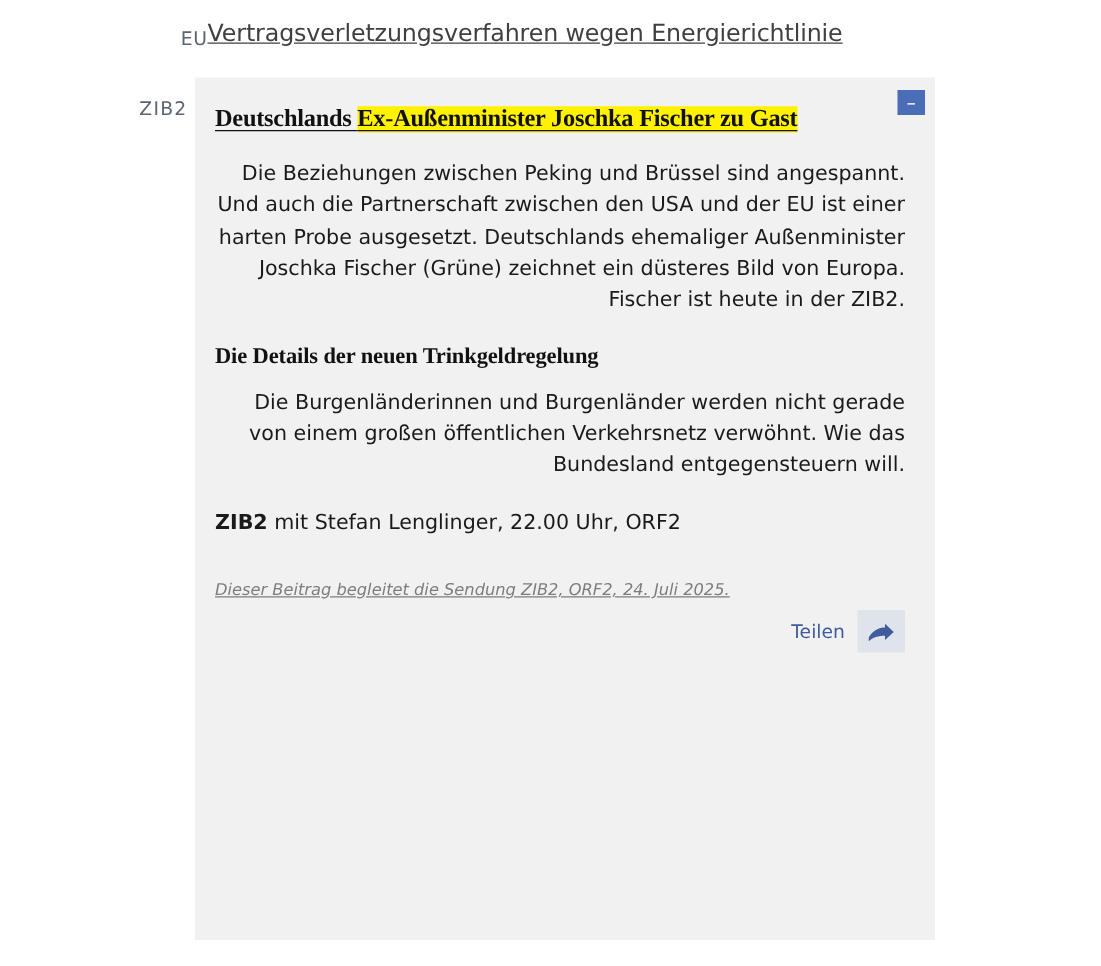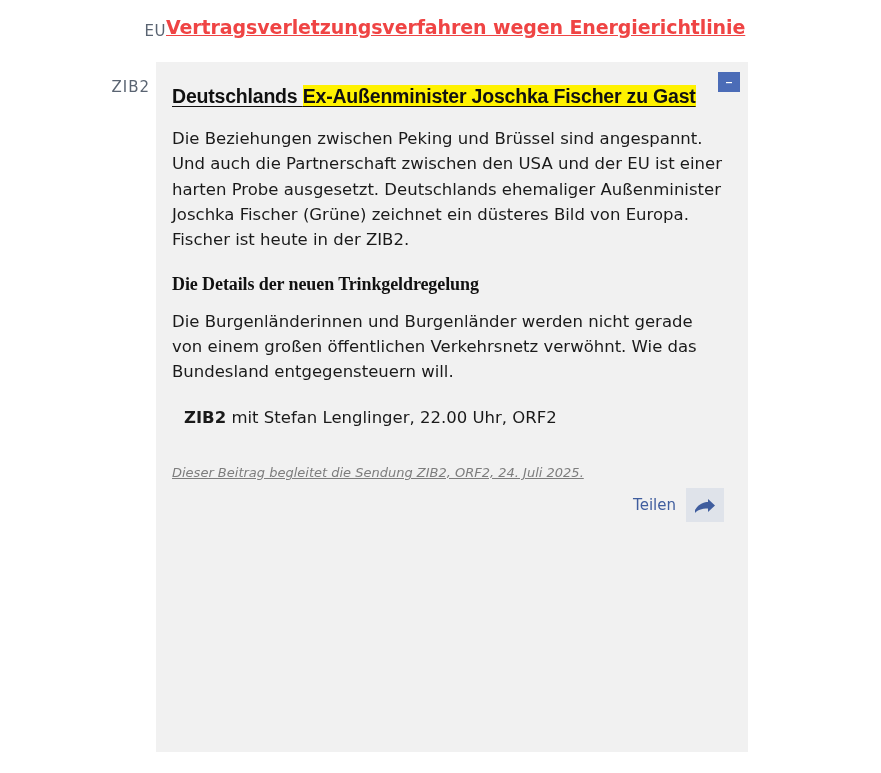--- a/index.html
+++ b/index.html
@@ -33,22 +33,22 @@
     font-size: 15px;
     letter-spacing: 0.5px;
     color: #5a6472;
     font-family: "DejaVu Sans", sans-serif;
   }
   .top-title {
     position: absolute;
     left: 166px;
     top: 0px;
     font-size: 19px;
-    font-weight: bold;
-    color: #ef4444;
+    font-weight: normal;
+    color: #404040;
     letter-spacing: -0.1px;
     font-family: "DejaVu Sans", sans-serif;
     white-space: nowrap;
   }
 
   
   .post-tag {
     position: absolute;
     left: 88px;
     top: 78px;
@@ -86,51 +86,52 @@
     font-family: "DejaVu Sans", sans-serif;
   }
 
   h2.headline {
     margin: 0 0 18px 0;
     font-size: 19.5px;
     font-weight: bold;
     color: #111111;
     line-height: 1.25;
     letter-spacing: -0.2px;
-    font-family: Liberation Sans, sans-serif;
+    font-family: Liberation Serif, serif;
   }
   h2.headline .under {
     text-decoration: underline;
     text-underline-offset: 3px;
   }
   h2.headline .hl {
     background: #fff200;
     text-decoration: underline;
     text-underline-offset: 3px;
   }
 
   p.body {
     margin: 0 0 22px 0;
     font-size: 16.5px;
     line-height: 1.52;
     color: #1a1a1a;
     font-family: "DejaVu Sans", sans-serif;
+    text-align: right;
   }
 
   h3.sub {
     margin: 0 0 14px 0;
     font-size: 18px;
     font-weight: bold;
     color: #111111;
     letter-spacing: -0.1px;
     font-family: Liberation Serif, serif;
   }
 
   p.meta {
-    margin: 0 0 18px 12px;
+    margin: 0 0 18px 0;
     font-size: 16.5px;
     line-height: 1.5;
     color: #1a1a1a;
   }
   p.meta b { font-weight: bold; }
   a.link {
     color: #3f5d9e;
     font-weight: bold;
     text-decoration: none;
   }

